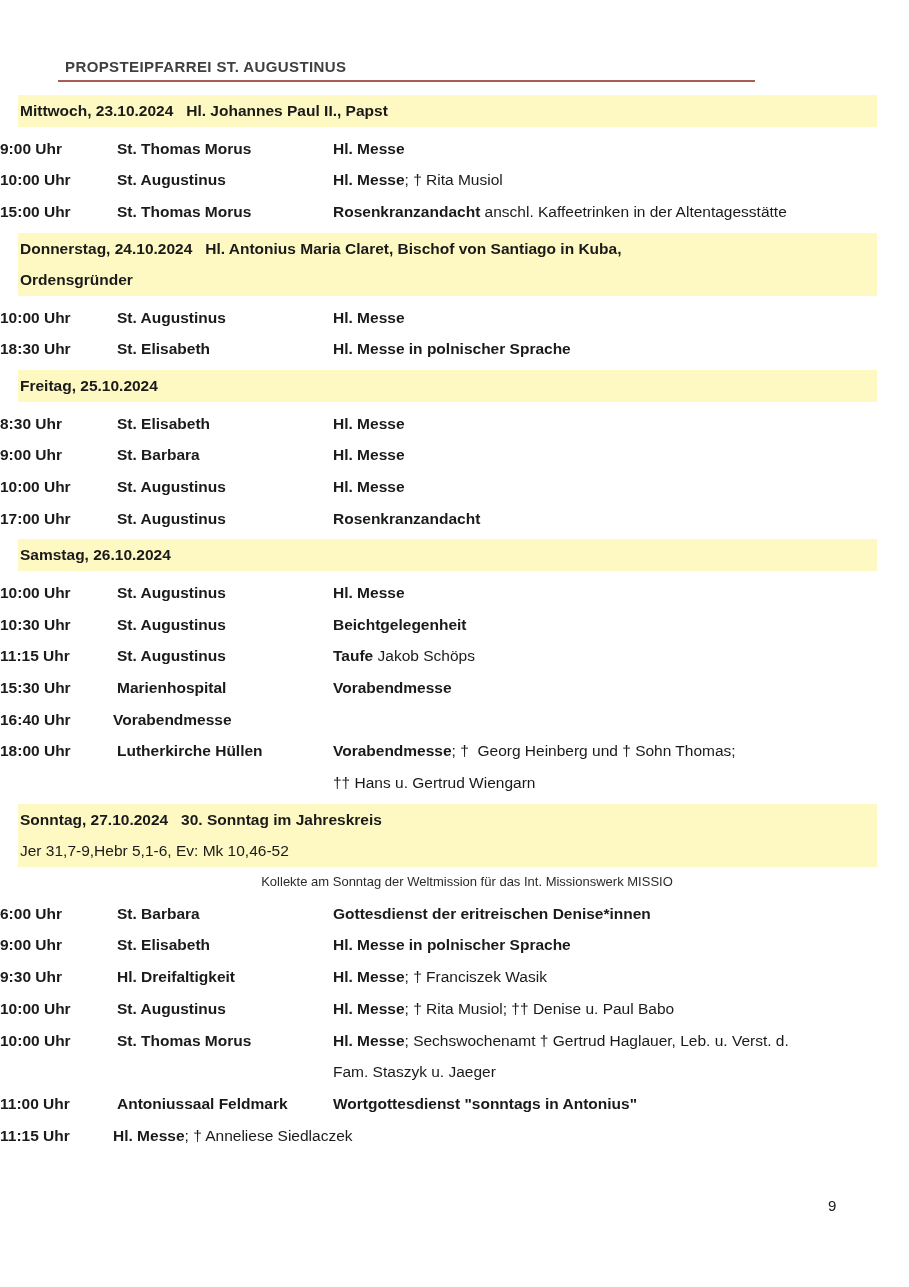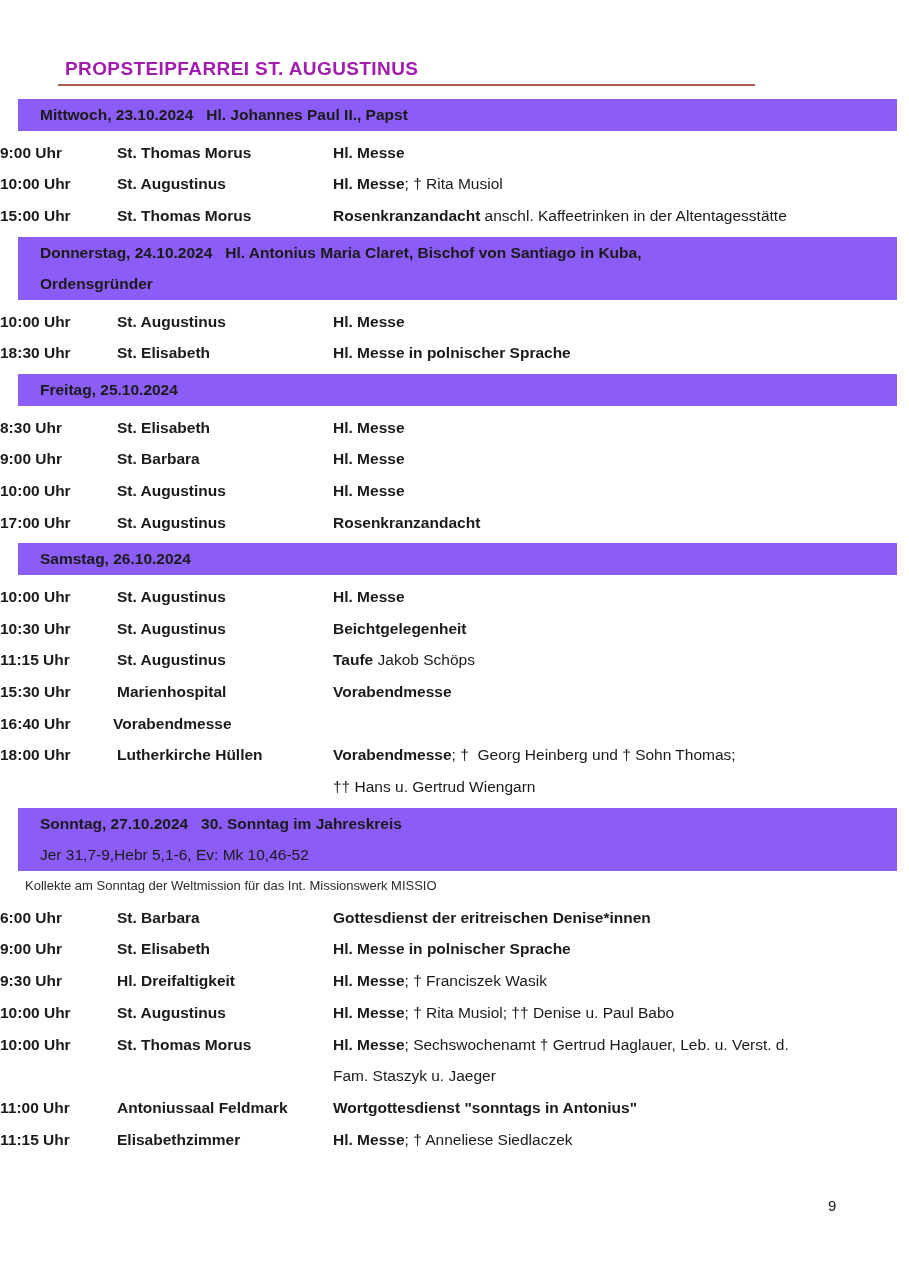--- a/index.html
+++ b/index.html
@@ -14,32 +14,32 @@
   .page { position: absolute; inset: 0; }
 
   
   .doc-header {
     margin: 58px 0 13px 58px;
     width: 690px;
     border-bottom: 2px solid #a85d55;
     padding: 0 0 4px 7px;
   }
   .doc-title {
-    font-size: 19px;
+    font-size: 15px;
     font-weight: bold;
     letter-spacing: 0.4px;
-    color: #a21caf;
+    color: #404040;
   }
 
   
   .bar {
     margin: 5px 0 0 18px;
     width: 857px;
-    padding-left: 22px;
-    background: #8b5cf6;
+    padding-left: 2px;
+    background: #fef9c3;
     box-sizing: content-box;
   }
   .bar-heading {
     font-size: 15.5px;
     font-weight: bold;
     line-height: 31.5px;
     white-space: pre-wrap;
   }
   .bar-readings {
     font-size: 15.5px;
@@ -47,20 +47,21 @@
     line-height: 31.5px;
     white-space: pre-wrap;
   }
 
   
   .note {
     margin: 5px 0 0 25px;
     font-size: 13px;
     line-height: 20px;
     color: #2b2b2b;
+    text-align: center;
   }
 
   
   .rows { margin-top: 6px; margin-bottom: 5px; }
   .row { display: flex; font-size: 15.5px; line-height: 31.7px; }
   .cell-time { flex: none; width: 113px; text-align: left; font-weight: bold; }
   .cell-loc  { flex: none; width: 216px; margin-left: 4px; font-weight: bold; }
   .cell-desc { flex: none; width: 549px; white-space: pre-wrap; }
   .event { font-weight: bold; text-align: center; }
 
@@ -222,21 +223,20 @@
         <div class="cell-desc"><span class="event">Hl. Messe</span><span>; Sechswochenamt † Gertrud Haglauer, Leb. u. Verst. d.
 Fam. Staszyk u. Jaeger</span></div>
       </div>
       <div class="row">
         <div class="cell-time">11:00 Uhr</div>
         <div class="cell-loc">Antoniussaal Feldmark</div>
         <div class="cell-desc"><span class="event">Wortgottesdienst "sonntags in Antonius"</span><span></span></div>
       </div>
       <div class="row">
         <div class="cell-time">11:15 Uhr</div>
-        <div class="cell-loc">Elisabethzimmer</div>
         <div class="cell-desc"><span class="event">Hl. Messe</span><span>; † Anneliese Siedlaczek</span></div>
       </div>
     </div>
   </div>
 
   <div class="page-num">9</div>
 
 </div>
 
 </body></html>

